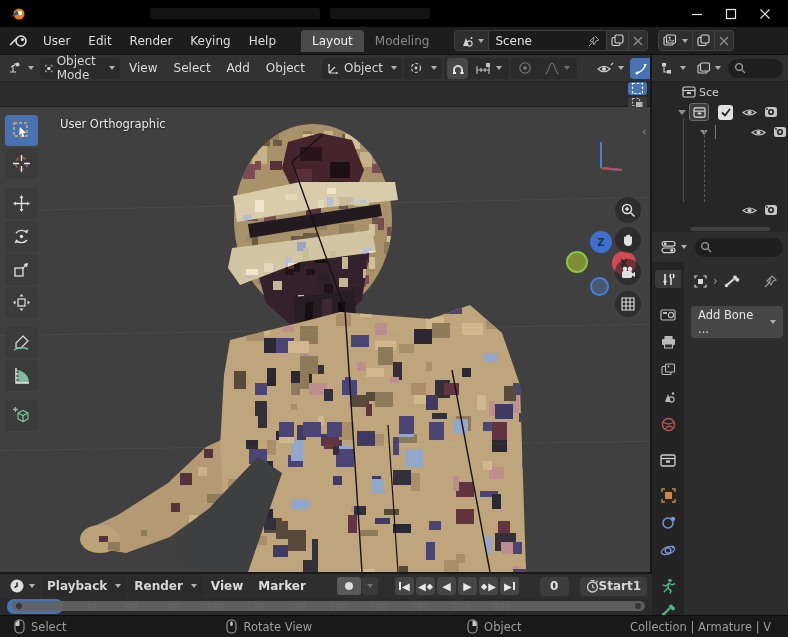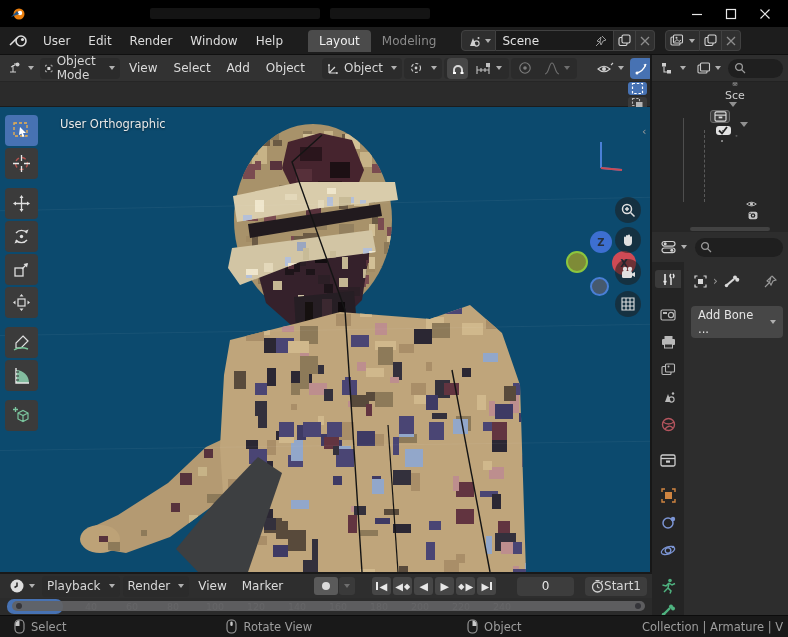--- a/index.html
+++ b/index.html
@@ -31,31 +31,31 @@
   #vheader { left:0; top:55px; width:652px; height:27px; background:#323232; border-bottom:1px solid #262626; display:flex; align-items:center; gap:2px; padding:0 4px; }
   #vheader .menu-item { padding:3px 7px; }
   .hgroup { display:flex; align-items:center; background:#2b2b2b; border-radius:4px; height:21px; padding:0 5px; gap:4px; }
   .hbtn { height:21px; display:flex; align-items:center; padding:0 4px; border-radius:4px; }
   .hbtn.on { background:#4772b3; }
   .hbtn.pressed { background:#474747; }
 
   
   #outliner-h { left:652px; top:55px; width:136px; height:27px; background:#2e2e2e; border-bottom:1px solid #222; display:flex; align-items:center; gap:3px; padding:0 5px; }
   #outliner { left:652px; top:82px; width:136px; height:150px; background:#262626; font-size:11px; color:#cfcfcf; }
-  .olrow { display:flex; align-items:center; height:20px; gap:3px;flex-direction:column; }
+  .olrow { display:flex; align-items:center; height:20px; gap:3px; }
   .tri { width:0; height:0; border-left:4px solid transparent; border-right:4px solid transparent; border-top:5px solid #909090; display:inline-block; }
 
   
   #toolrow { left:0; top:82px; width:652px; height:25px; background:#2b2b2b; border-bottom:1px solid #1c1c1c; display:flex; align-items:flex-end; gap:2px; padding:0 5px;flex-direction:column; }
   .selmode { width:19px; height:19px; border-radius:3px; display:flex; align-items:center; justify-content:center; background:#3a3a3a; }
   .selmode.on { background:#4772b3; }
   .tsearch { flex:0 0 112px; height:19px; background:#1f1f1f; border-radius:10px; display:flex; align-items:center; padding:0 6px; }
 
   
-  #viewport { left:0; top:107px; width:652px; height:465px; background:#0c4a6e; overflow:hidden; }
+  #viewport { left:0; top:107px; width:652px; height:465px; background:#404040; overflow:hidden; }
   .gridline { position:absolute; height:1px; background:#ffffff; opacity:.05; width:700px; }
   #toolshelf { position:absolute; left:5px; top:8px; display:flex; flex-direction:column; gap:2px; }
   .tool { width:33px; height:31px; background:#3b3b3b; border-radius:4px; display:flex; align-items:center; justify-content:center; }
   .tool.on { background:#4772b3; }
   .tool.gap { margin-top:7px; }
   #vp-overlay { position:absolute; left:60px; top:8px; color:#e8e8e8; font-size:11.5px; line-height:18px; text-shadow:0 1px 2px rgba(0,0,0,.5); }
   .navball { position:absolute; border-radius:50%; display:flex; align-items:center; justify-content:center; font-size:10px; font-weight:bold; color:#26303e; }
   .navbtn { position:absolute; width:26px; height:26px; border-radius:50%; background:rgba(30,30,30,.55); display:flex; align-items:center; justify-content:center; }
 
   
@@ -63,21 +63,21 @@
   .psearch { flex:1; height:19px; background:#1f1f1f; border-radius:10px; display:flex; align-items:center; padding:0 5px; }
   #props-tabs { left:652px; top:262px; width:32px; height:353px; background:#242424; display:flex; flex-direction:column; align-items:center; padding-top:8px; gap:9px; }
   .ptab { width:26px; height:24px; display:flex; align-items:center; justify-content:center; border-radius:3px 0 0 3px; }
   .ptab.on { background:#3a3a3a; }
   .ptab.grp { margin-top:8px; }
   #props-body { left:684px; top:262px; width:104px; height:353px; background:#2d2d2d; }
   #addbone { position:absolute; left:7px; top:44px; width:92px; height:22px; background:#474747; border-radius:4px; display:flex; align-items:center; justify-content:space-between; padding:16px 7px; color:#e4e4e4; font-size:11.5px; }
   #olscroll { left:690px; top:227px; width:80px; height:4px; background:#424242; border-radius:2px; }
 
   
-  #timeline-h { left:0; top:572px; width:652px; height:26px; background:#2e2e2e; border-top:2px solid #191919; display:flex; align-items:center; gap:3px; padding:0 5px; }
+  #timeline-h { left:0; top:572px; width:652px; height:26px; background:#2e2e2e; border-top:2px solid #191919; display:flex; align-items:center; gap:3px; padding:0 5px;font-weight:bold; }
   #timeline-h .menu-item { padding:3px 6px; }
   .pbtn { width:19px; height:18px; background:#464646; border-radius:3px; display:flex; align-items:center; justify-content:center; color:#e8e8e8; font-size:9px; gap:1px; }
   .pb-bar { display:inline-block; width:2px; height:8px; background:#e8e8e8; }
   #ruler { left:0; top:598px; width:652px; height:17px; background:#2b2b2b; }
   .tick { position:absolute; top:3px; color:#8a8a8a; font-size:9.5px; }
   #playhead { position:absolute; left:7px; top:1px; width:56px; height:15px; background:#4772b3; border-radius:7px; }
   #hscroll { position:absolute; left:12px; top:3px; width:633px; height:10px; background:rgba(98,98,100,.92); border-radius:5px; }
   .scrolldot { position:absolute; top:2px; width:6px; height:6px; border-radius:50%; background:#35353a; }
 
   
@@ -116,21 +116,21 @@
 
 <div id="topbar" class="abs">
   <svg width="22" height="16" style="margin:0 4px 0 8px" viewBox="0 0 22 16">
       <circle cx="13" cy="8" r="5" fill="none" stroke="#dedede" stroke-width="1.6"></circle>
       <circle cx="14.5" cy="6.5" r="1.6" fill="#dedede"></circle>
       <path d="M2,12 L9,5" stroke="#dedede" stroke-width="1.6"></path>
     </svg>
   <span class="menu-item">User</span>
   <span class="menu-item">Edit</span>
   <span class="menu-item">Render</span>
-  <span class="menu-item">Window</span>
+  <span class="menu-item">Keying</span>
   <span class="menu-item">Help</span>
   <span style="width:16px"></span>
   <span class="wstab active">Layout</span>
   <span class="wstab">Modeling</span>
 
   <div class="idblock" style="margin-left:14px">
     <div class="idchip">
       <svg width="15" height="14" viewBox="0 0 15 14">
           <path d="M4,12 L7,4 L10,12 Z" fill="#d0d0d0"></path>
           <circle cx="10.5" cy="9.5" r="2.6" fill="none" stroke="#d0d0d0" stroke-width="1.1"></circle>
@@ -1186,14 +1186,14 @@
       </svg>
     <span>Rotate View</span>
   </div>
   <div class="mousehint" style="margin-left:155px">
     <svg width="11" height="15" viewBox="0 0 11 15">
         <rect x="1" y="1" width="9" height="13" rx="4" fill="none" stroke="#9d9d9d" stroke-width="1.1"></rect>
         <path d="M9.5,5 A4,4 0 0 0 5.5,1.5 V7 H9.5 Z" fill="#c9c9c9"></path>
       </svg>
     <span>Object</span>
   </div>
-  <span style="margin-left:auto; margin-right:0; white-space:nowrap; overflow:hidden; width:146px">Collection | Armature | V</span>
+  <span style="margin-left:auto; margin-right:12px; white-space:nowrap; overflow:hidden; width:146px">Collection | Armature | V</span>
 </div>
 
 </body></html>

